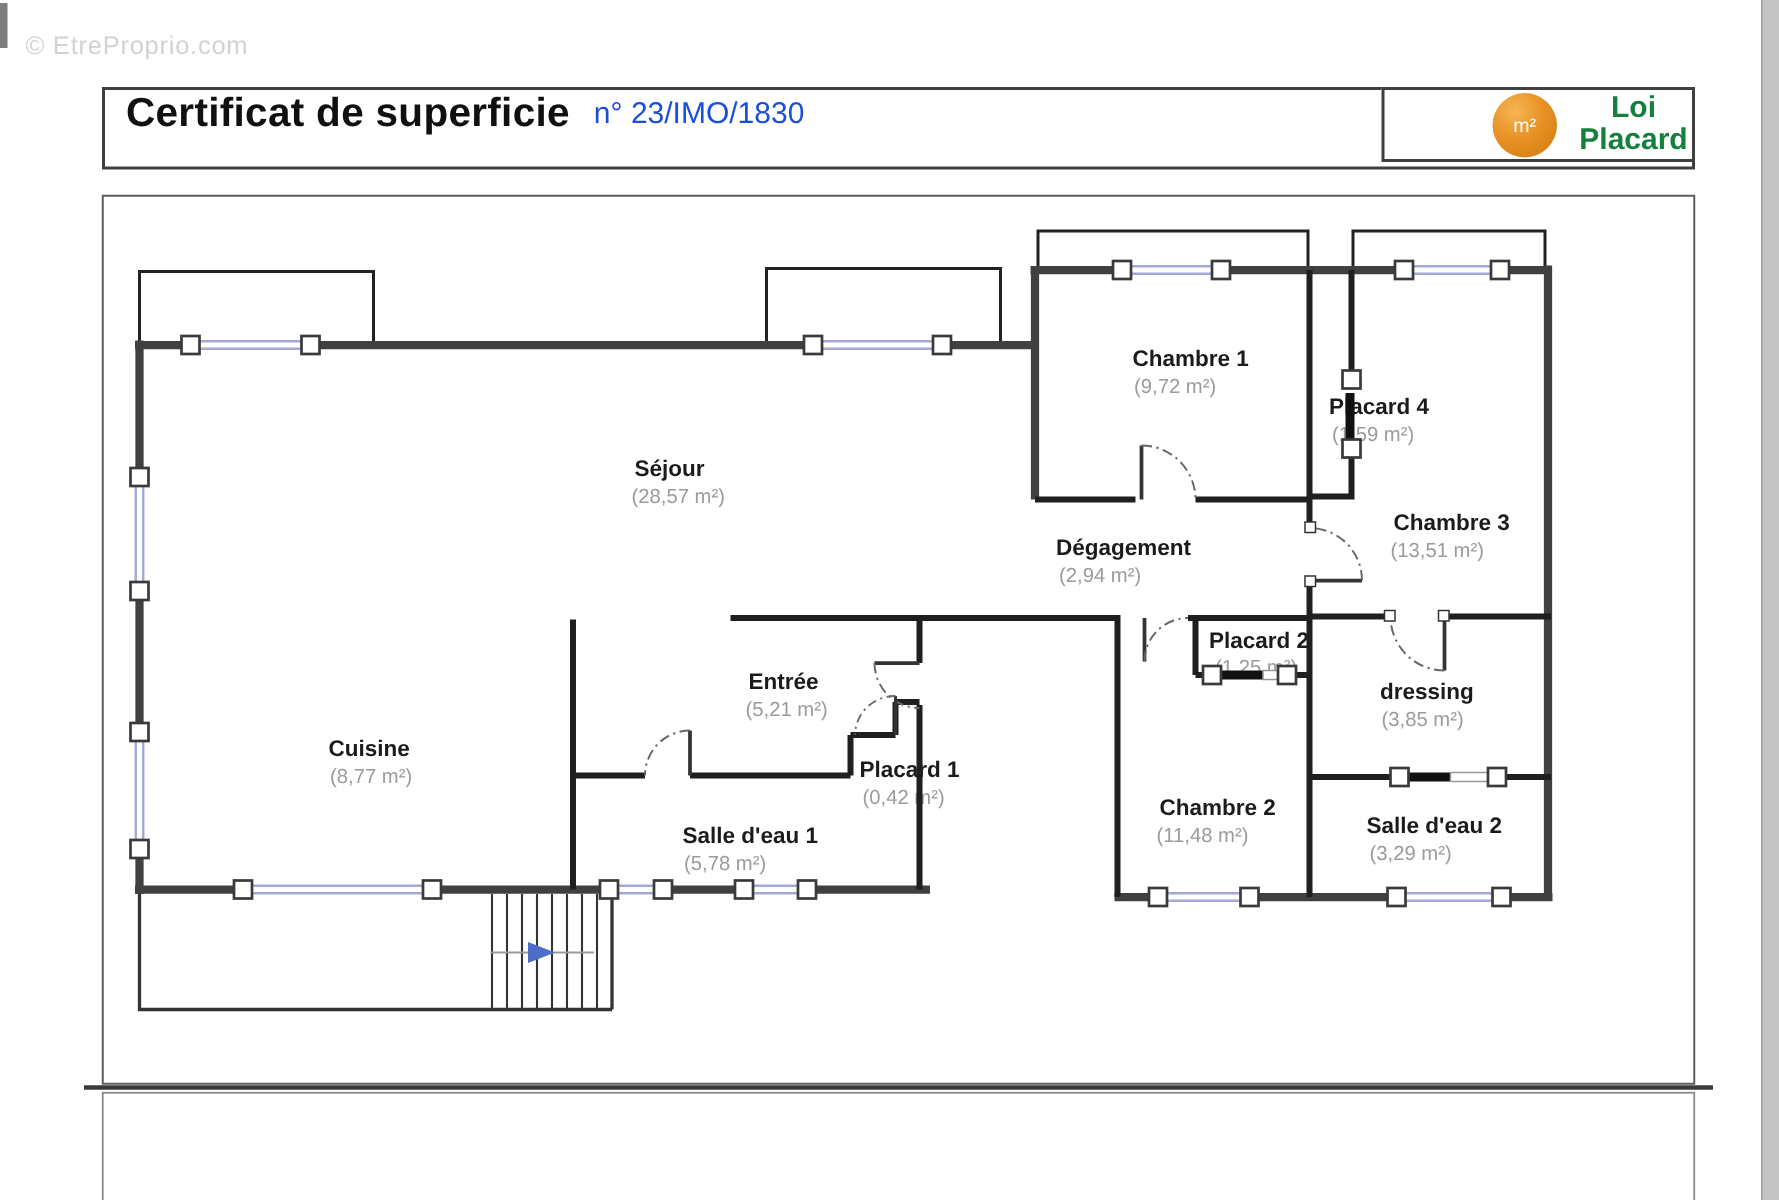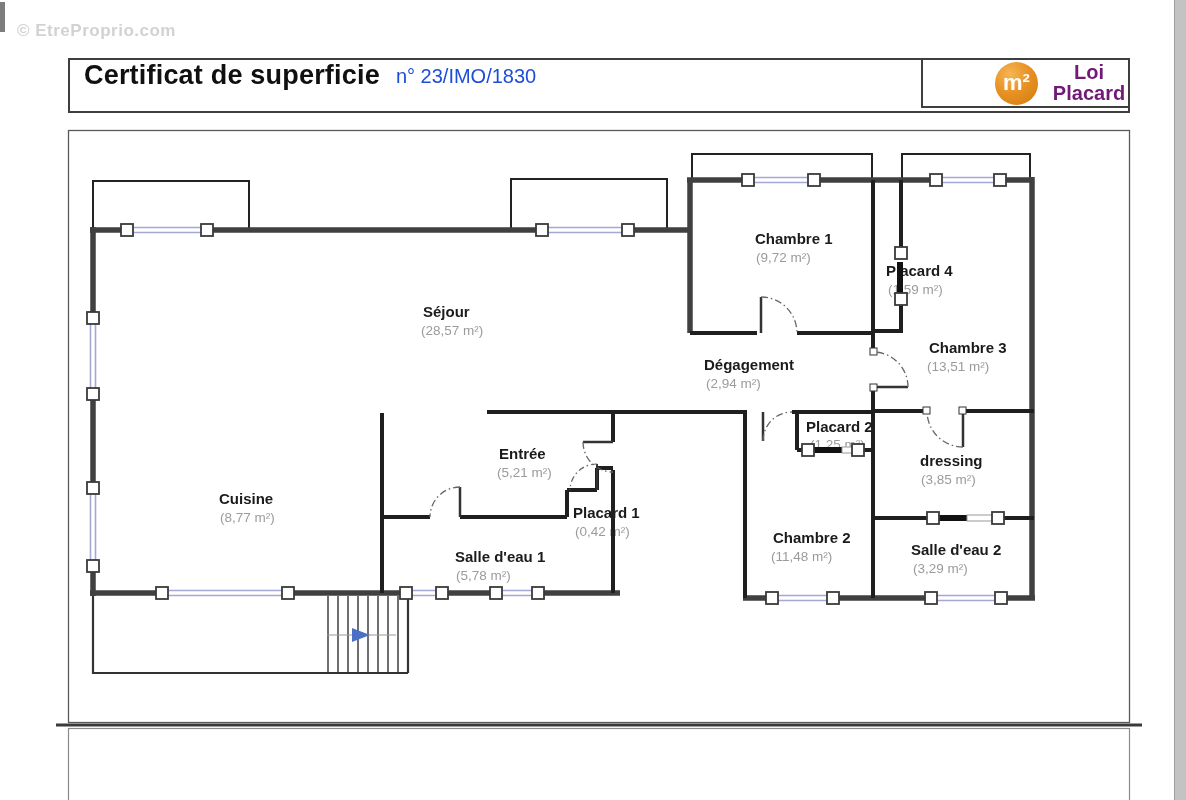--- a/index.html
+++ b/index.html
@@ -5,43 +5,43 @@
   html,body{margin:0;padding:0;}
   body{
     width:1186px;height:800px;position:relative;overflow:hidden;
     background:#ffffff;font-family:"Liberation Sans",sans-serif;
   }
   
   .edge-strip-right{position:absolute;top:0;right:0;width:11px;height:800px;background:#c3c3c3;border-left:1px solid #9e9e9e;}
   .corner-artifact{position:absolute;top:2px;left:0;width:5px;height:30px;background:#7d7d7d;}
   
   .watermark{
-    position:absolute;left:17px;top:21px;font-size:17px;font-weight:700;
+    position:absolute;left:17px;top:21px;font-size:17px;font-weight:400;
     color:#d2d2d2;letter-spacing:.5px;user-select:none;
   }
   
   .header-box{
     position:absolute;left:68px;top:58px;width:1062px;height:55px;
     border:2px solid #3f3f3f;background:#fff;box-sizing:border-box;
     display:flex;align-items:flex-start;
   }
   .header-title{font-size:27px;font-weight:bold;color:#101010;margin-left:14px;letter-spacing:.2px;}
   .header-ref{font-size:20px;color:#1d4ed8;margin-left:16px;margin-top:5px;}
   .logo-box{
     position:absolute;top:-2px;right:-2px;width:209px;height:50px;
     border:2px solid #3f3f3f;background:#fff;box-sizing:border-box;
     display:flex;align-items:center;
   }
   .m2-circle{
     margin-left:72px;width:43px;height:43px;border-radius:50%;
     background:radial-gradient(circle at 35% 28%, #f6b554 0%, #e89225 45%, #cf7a0e 100%);
-    color:#fff;font-weight:bold;font-size:22px;
+    color:#fff;font-weight:normal;font-size:13px;
     display:flex;align-items:center;justify-content:center;flex:0 0 auto;
   }
-  .logo-text{margin-left:12px;width:80px;text-align:center;color:#701a75;font-weight:bold;font-size:20px;line-height:21px;}
+  .logo-text{margin-left:12px;width:80px;text-align:center;color:#15803d;font-weight:bold;font-size:20px;line-height:21px;}
   svg{position:absolute;left:0;top:0;}
   text{font-family:"Liberation Sans",sans-serif;}
   .room-name{font-size:15px;font-weight:bold;fill:#1b1b1b;}
   .room-area{font-size:13.5px;fill:#9b9b9b;}
 </style>
 </head>
 <body>
 
 <div class="edge-strip-right"></div>
 <div class="corner-artifact"></div>

